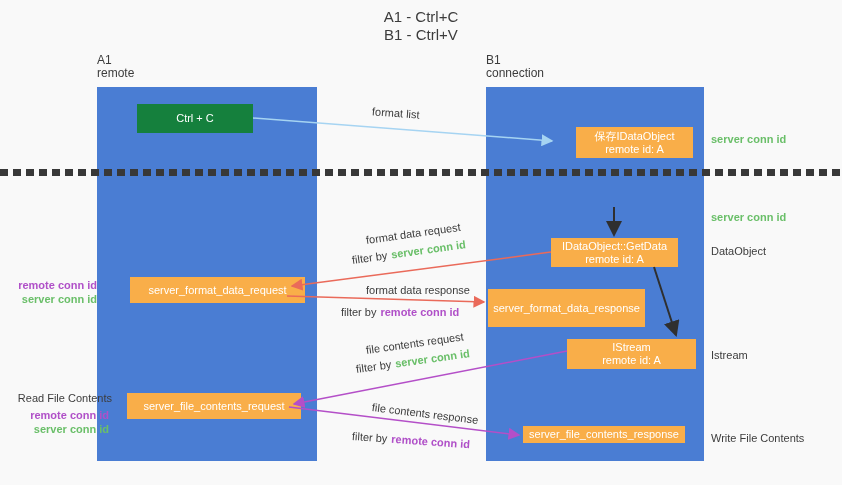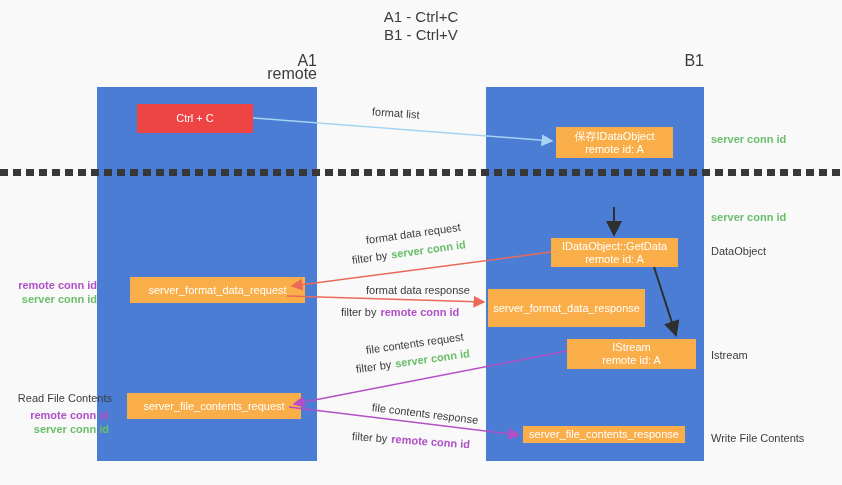--- a/index.html
+++ b/index.html
@@ -7,26 +7,26 @@
     position:relative; width:842px; height:485px; background:#f9f9f9;
     font-family:"Liberation Sans", sans-serif; color:#3c3c3c; overflow:hidden;
   }
   .abs { position:absolute; }
   .col { background:#4a7dd3; z-index:1; }
   .dash-line {
     height:7px; z-index:2;
     background:repeating-linear-gradient(90deg,#383838 0 8px,transparent 8px 13px);
   }
   .title { width:842px; text-align:center; font-size:15px; line-height:18px; z-index:4; }
-  .head { text-align:right; font-size:16px; line-height:13px; z-index:4; }
+  .head { text-align:left; font-size:12px; line-height:13px; z-index:4; }
   .node {
     display:flex; flex-direction:column; align-items:center; justify-content:center;
     color:#fff; font-size:11px; line-height:13px; text-align:center; z-index:4;
   }
-  .green  { background:#ef4444; }
+  .green  { background:#15803d; }
   .orange { background:#f9ae49; }
   .lbl { font-size:11px; white-space:nowrap; z-index:4; }
   .b { font-weight:bold; }
   .lbl-green  { color:#6abf69; }
   .lbl-purple { color:#b050c8; }
   .gray { color:#3c3c3c; }
   .filter { display:flex; gap:4px; transform-origin:left center; }
   .left-block { text-align:right; line-height:14px; }
   svg.arrows { left:0; top:0; z-index:5; pointer-events:none; }
 </style>
@@ -44,27 +44,28 @@
     <div>A1 - Ctrl+C</div>
     <div>B1 - Ctrl+V</div>
   </div>
 
   <div class="abs head" style="left:97px;top:54px;width:220px">
     <div>A1</div>
     <div>remote</div>
   </div>
   <div class="abs head" style="left:486px;top:54px;width:218px">
     <div>B1</div>
+    <div>connection</div>
   </div>
 
   <div class="abs node green" style="left:137px;top:104px;width:116px;height:29px">
     <span>Ctrl + C</span>
   </div>
 
-  <div class="abs node orange" style="left:556px;top:127px;width:117px;height:31px">
+  <div class="abs node orange" style="left:576px;top:127px;width:117px;height:31px">
     <span>保存IDataObject</span>
     <span>remote id: A</span>
   </div>
 
 
   <div class="abs node orange" style="left:551px;top:238px;width:127px;height:29px">
     <span>IDataObject::GetData</span>
     <span>remote id: A</span>
   </div>
 

